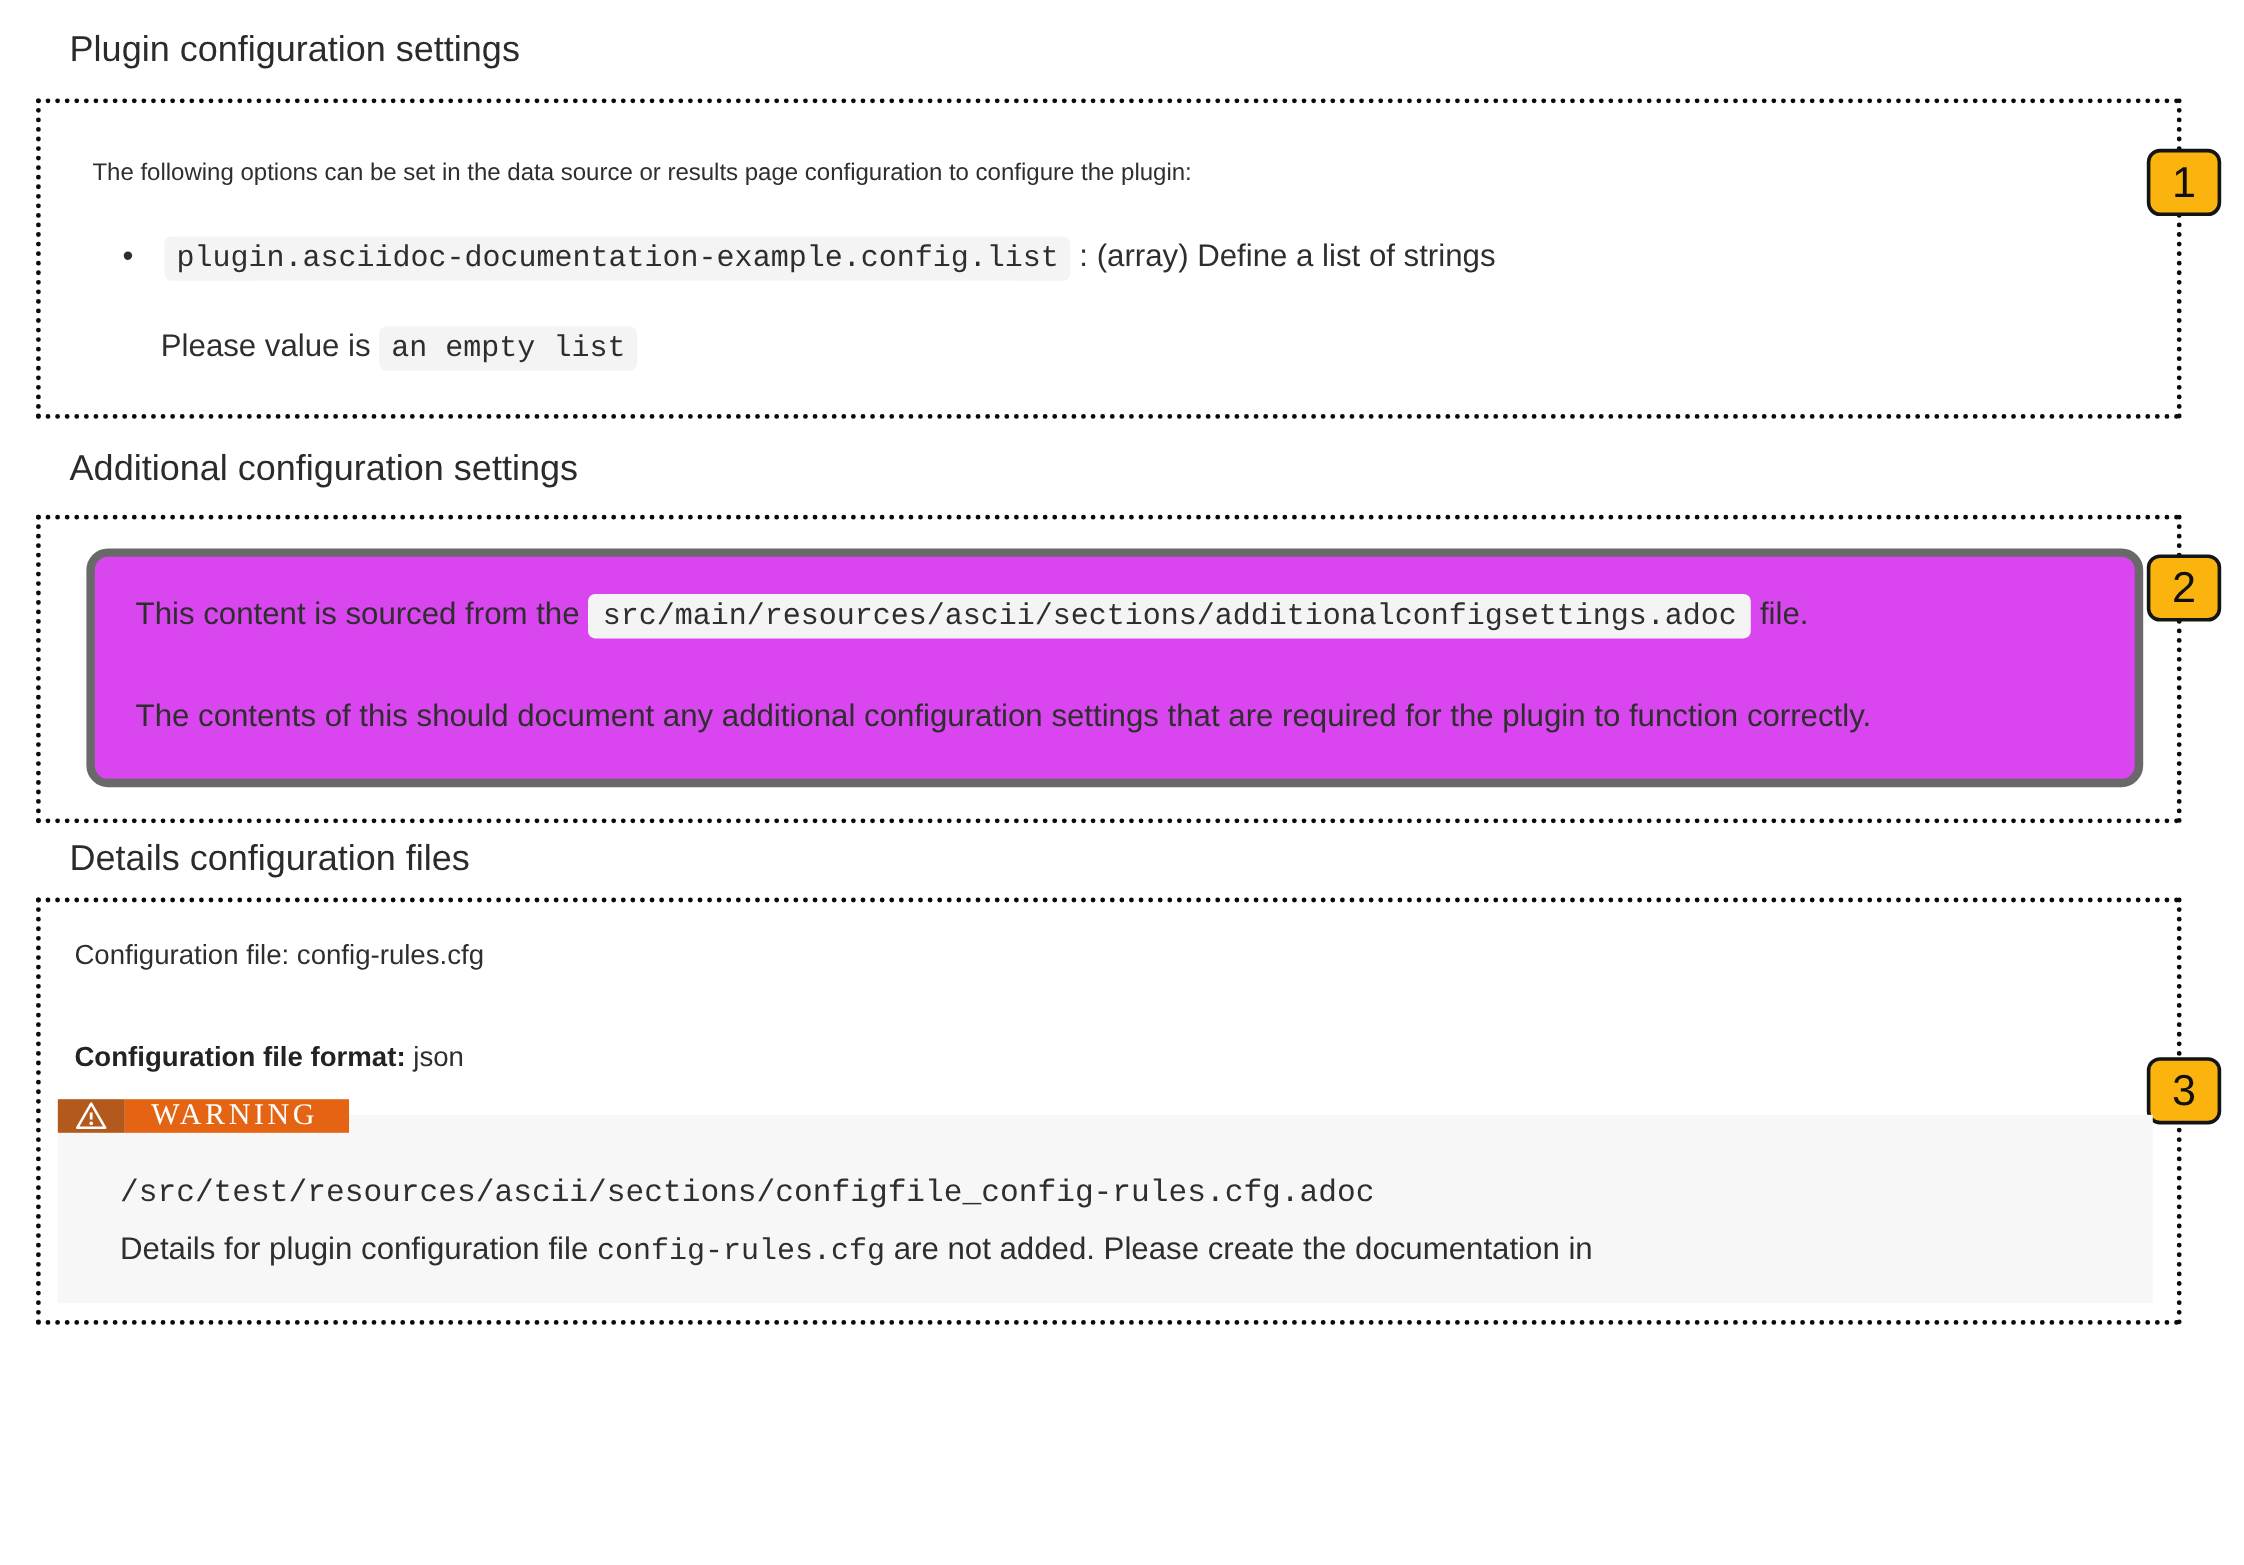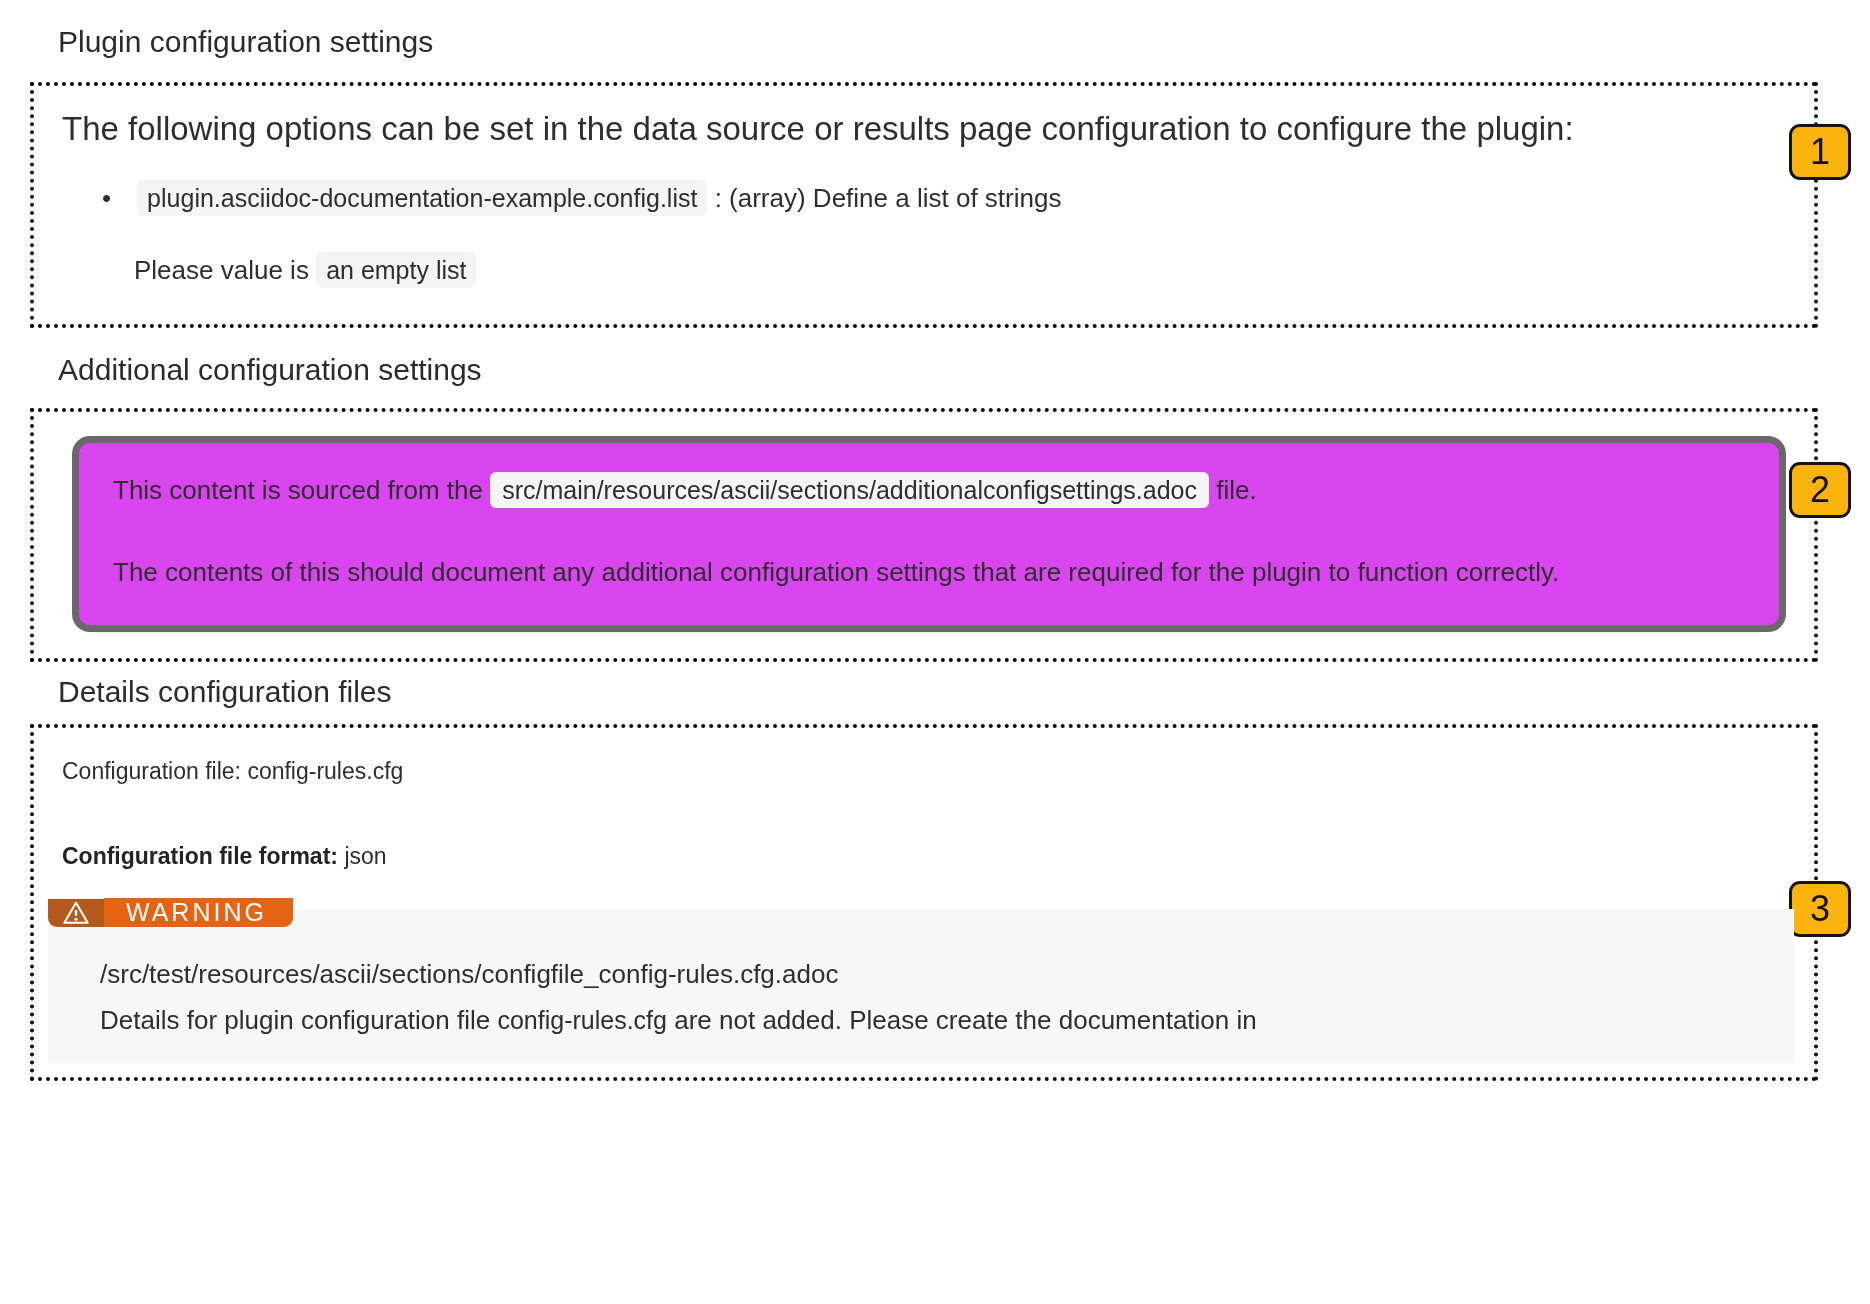--- a/index.html
+++ b/index.html
@@ -31,26 +31,26 @@
   .dotted-box {
     width: 1788px;
     box-sizing: border-box;
     border: 4px dotted #0a0a0a;
   }
   .box1 { padding: 26px 30px 36px 28px; }
   .box2 { padding: 24px 0 26px 38px; }
   .box3 { padding: 26px 26px 14px 28px; }
 
   .body-text {
-    font-size: 33px;
+    font-size: 20px;
     line-height: 34px;
-    margin: 0;
+    margin: 15px;
   }
   .mono, code {
-    font-family: Liberation Sans, sans-serif;
+    font-family: Liberation Mono, monospace;
     font-size: 25px;
   }
   .code-chip {
     background: #f4f4f4;
     border-radius: 6px;
     padding: 4px 10px;
   }
 
   
   .bullet-row {
@@ -94,24 +94,25 @@
   .kv-line b { font-weight: 700; color: #232323; }
 
   .admonition {
     position: relative;
     margin: 12px -6px 0 -14px;
   }
   .adm-badge {
     position: relative;
     z-index: 2;
     display: inline-flex;
-    align-items: flex-end;
+    align-items: center;
     border-radius: 9px;
     overflow: hidden;
     height: 42px;
+    font-family: Liberation Serif, serif;
   }
   .adm-badge .adm-icon-cell {
     background: #b4591c;
     width: 56px;
     display: flex;
     align-items: center;
     justify-content: center;
   }
   .adm-badge .adm-label-cell {
     background: #e56414;

